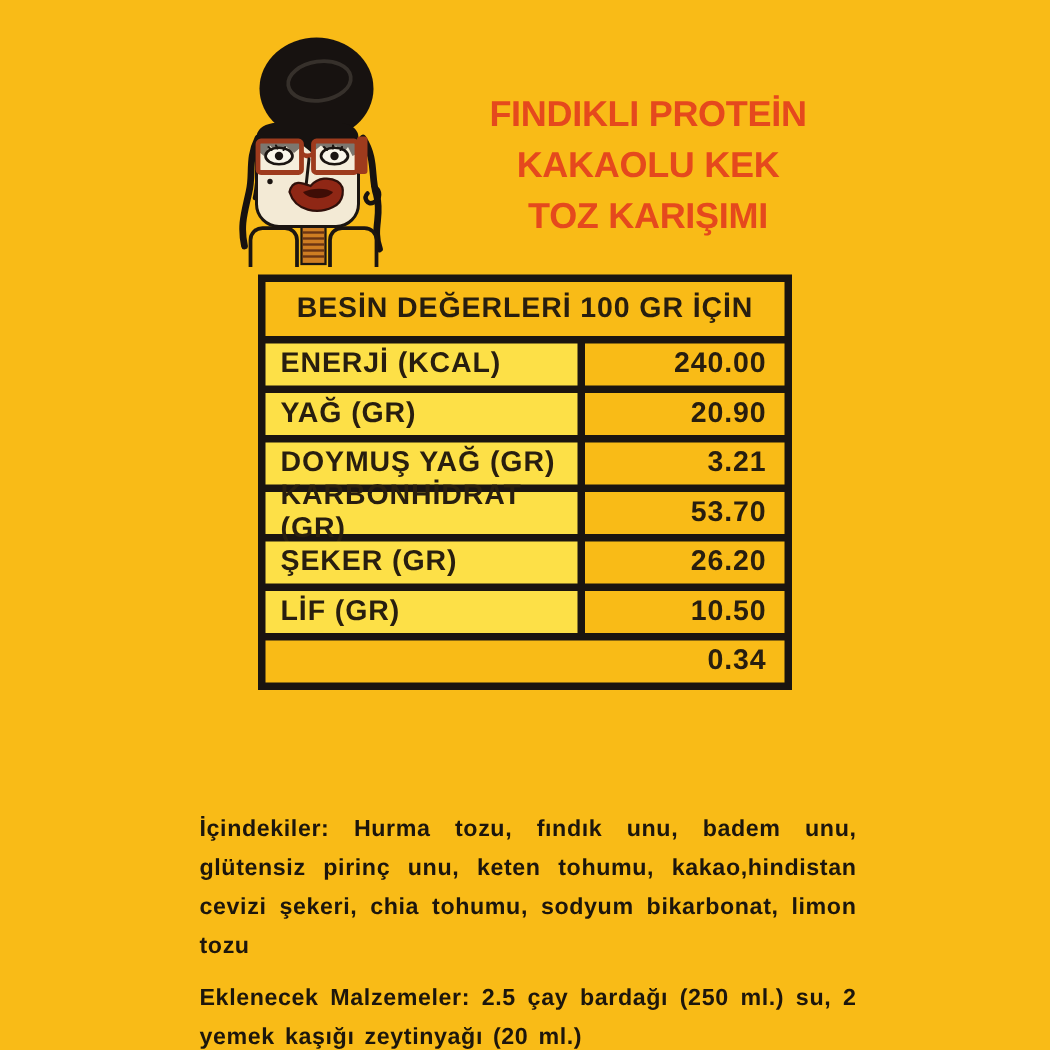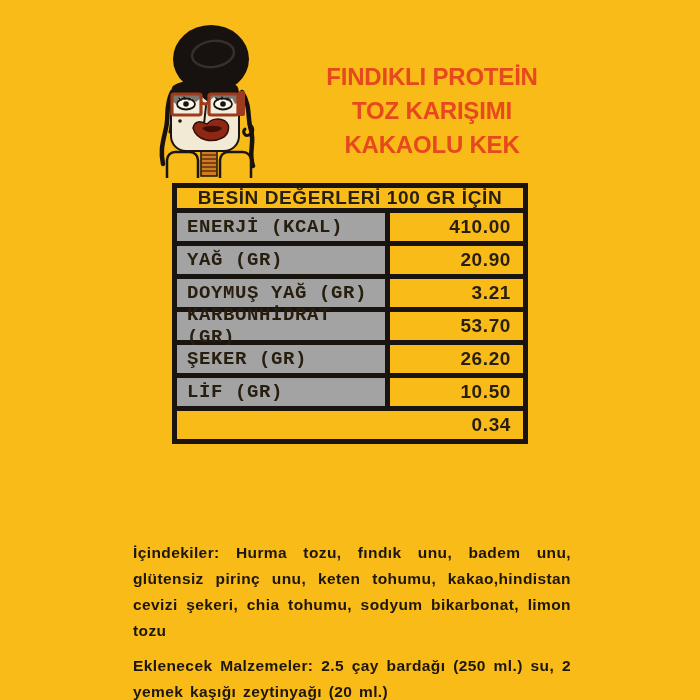--- a/index.html
+++ b/index.html
@@ -31,30 +31,30 @@
 
   
   .ntable{
     position:absolute;left:172px;top:183px;width:356px;
     background:#1A1410;
     padding:5px;
     display:flex;flex-direction:column;gap:5px;
     box-sizing:border-box;
   }
   .ntable .hcell{
-    background:#F9BB17;height:20px;
+    background:#F9BB17;height:36px;
     display:flex;align-items:center;justify-content:center;
     font-weight:bold;font-size:19px;letter-spacing:0.6px;color:#281E0F;
   }
   .ntable .row{display:flex;gap:5px;height:28px;}
   .ntable .lcell{
-    flex:0 0 60%;background:#a3a3a3;
+    flex:0 0 60%;background:#fde047;
     display:flex;align-items:center;
     padding-left:10px;box-sizing:border-box;
-    font-weight:bold;font-size:19px;letter-spacing:0.6px;color:#281E0F;font-family:Liberation Mono, monospace;
+    font-weight:bold;font-size:19px;letter-spacing:0.6px;color:#281E0F;
   }
   .ntable .vcell{
     flex:1;background:#F9BB17;
     display:flex;align-items:center;justify-content:flex-end;
     padding-right:12px;box-sizing:border-box;
     font-weight:bold;font-size:19px;letter-spacing:0.6px;color:#281E0F;
   }
 
   
   .ingredients{
@@ -117,30 +117,30 @@
 
       <circle cx="28" cy="107" r="1.8" fill="#1b1511"></circle>
 
       <path d="M41 114 C43 105 50 108 55 110 C60 104 68 104 73 107 C79 111 77 121 70 124 C60 129 45 127 41 114 Z" fill="#8F2715" stroke="#30100a" stroke-width="1.5"></path>
       <path d="M50 114 C56 111 66 111 70 114 C67 119 54 120 50 114 Z" fill="#3f0d06"></path>
     </svg>
   </div>
 
   <div class="title">
     <div>FINDIKLI PROTEİN</div>
+    <div>KAKAOLU KEK</div>
     <div>TOZ KARIŞIMI</div>
-    <div>KAKAOLU KEK</div>
   </div>
 
   <div class="ntable">
     <div class="hcell">BESİN DEĞERLERİ 100 GR İÇİN</div>
 
     <div class="row">
       <div class="lcell">ENERJİ (KCAL)</div>
-      <div class="vcell">410.00</div>
+      <div class="vcell">240.00</div>
     </div>
     <div class="row">
       <div class="lcell">YAĞ (GR)</div>
       <div class="vcell">20.90</div>
     </div>
     <div class="row">
       <div class="lcell">DOYMUŞ YAĞ (GR)</div>
       <div class="vcell">3.21</div>
     </div>
     <div class="row">

